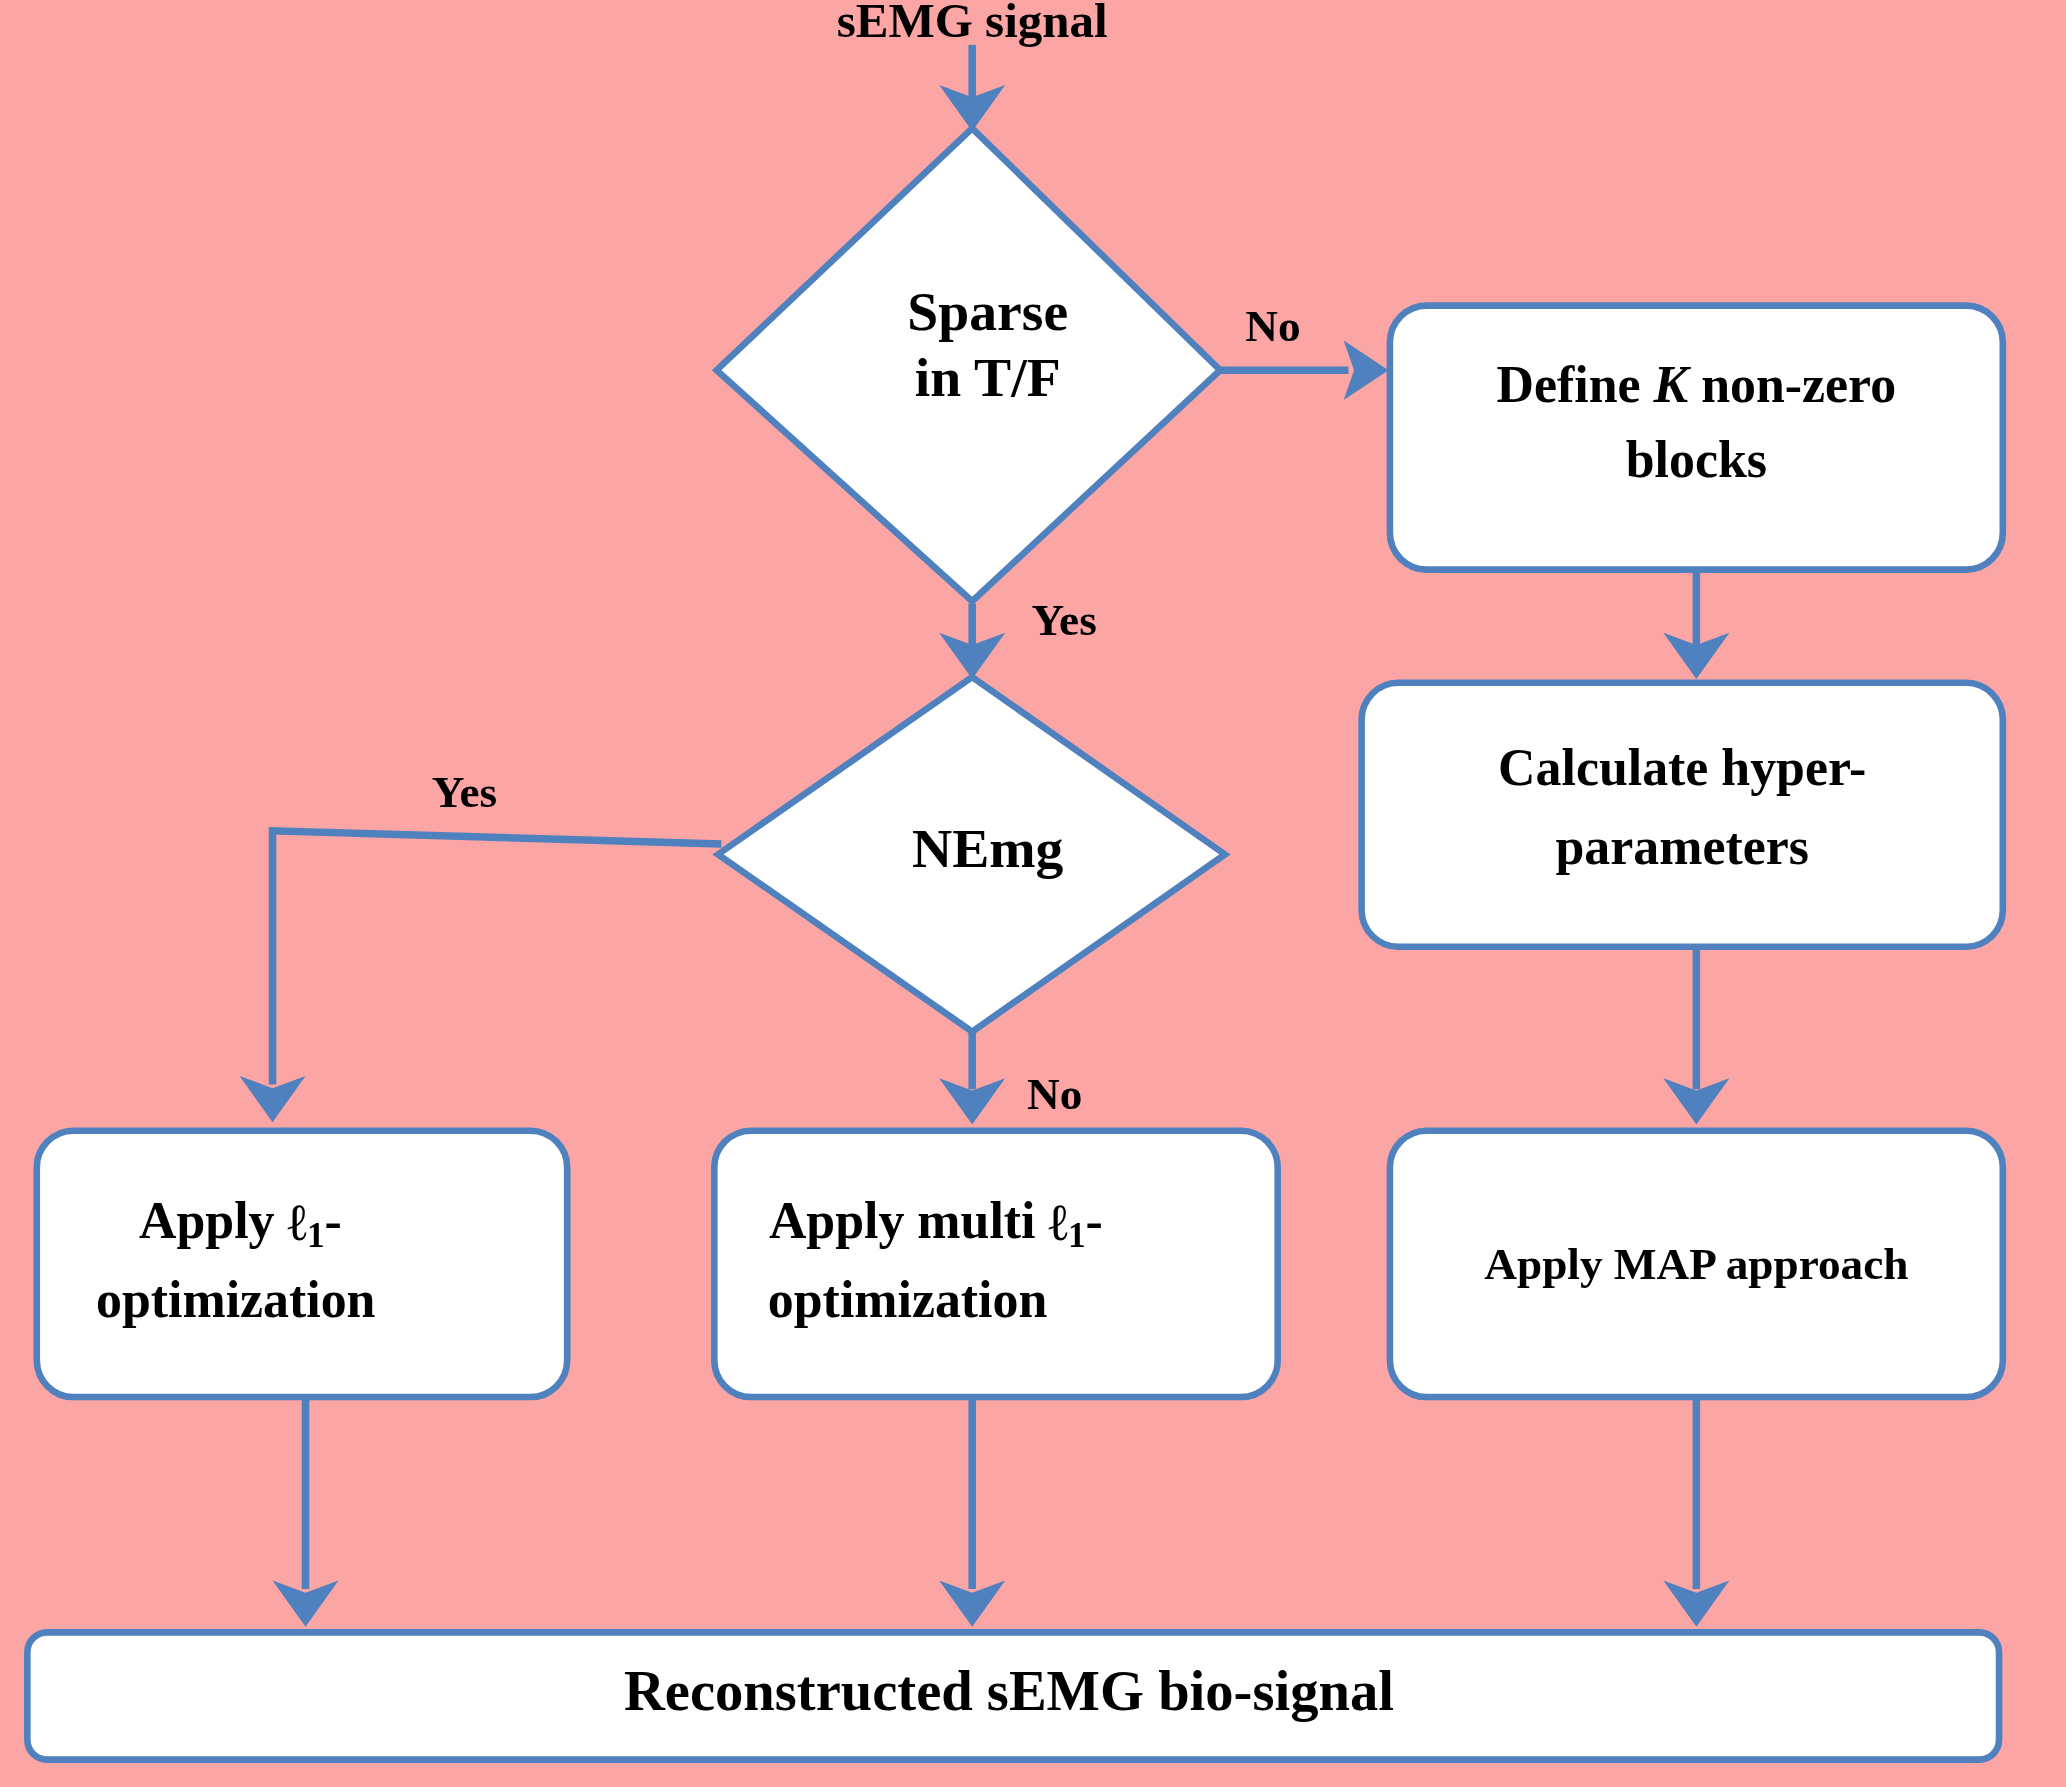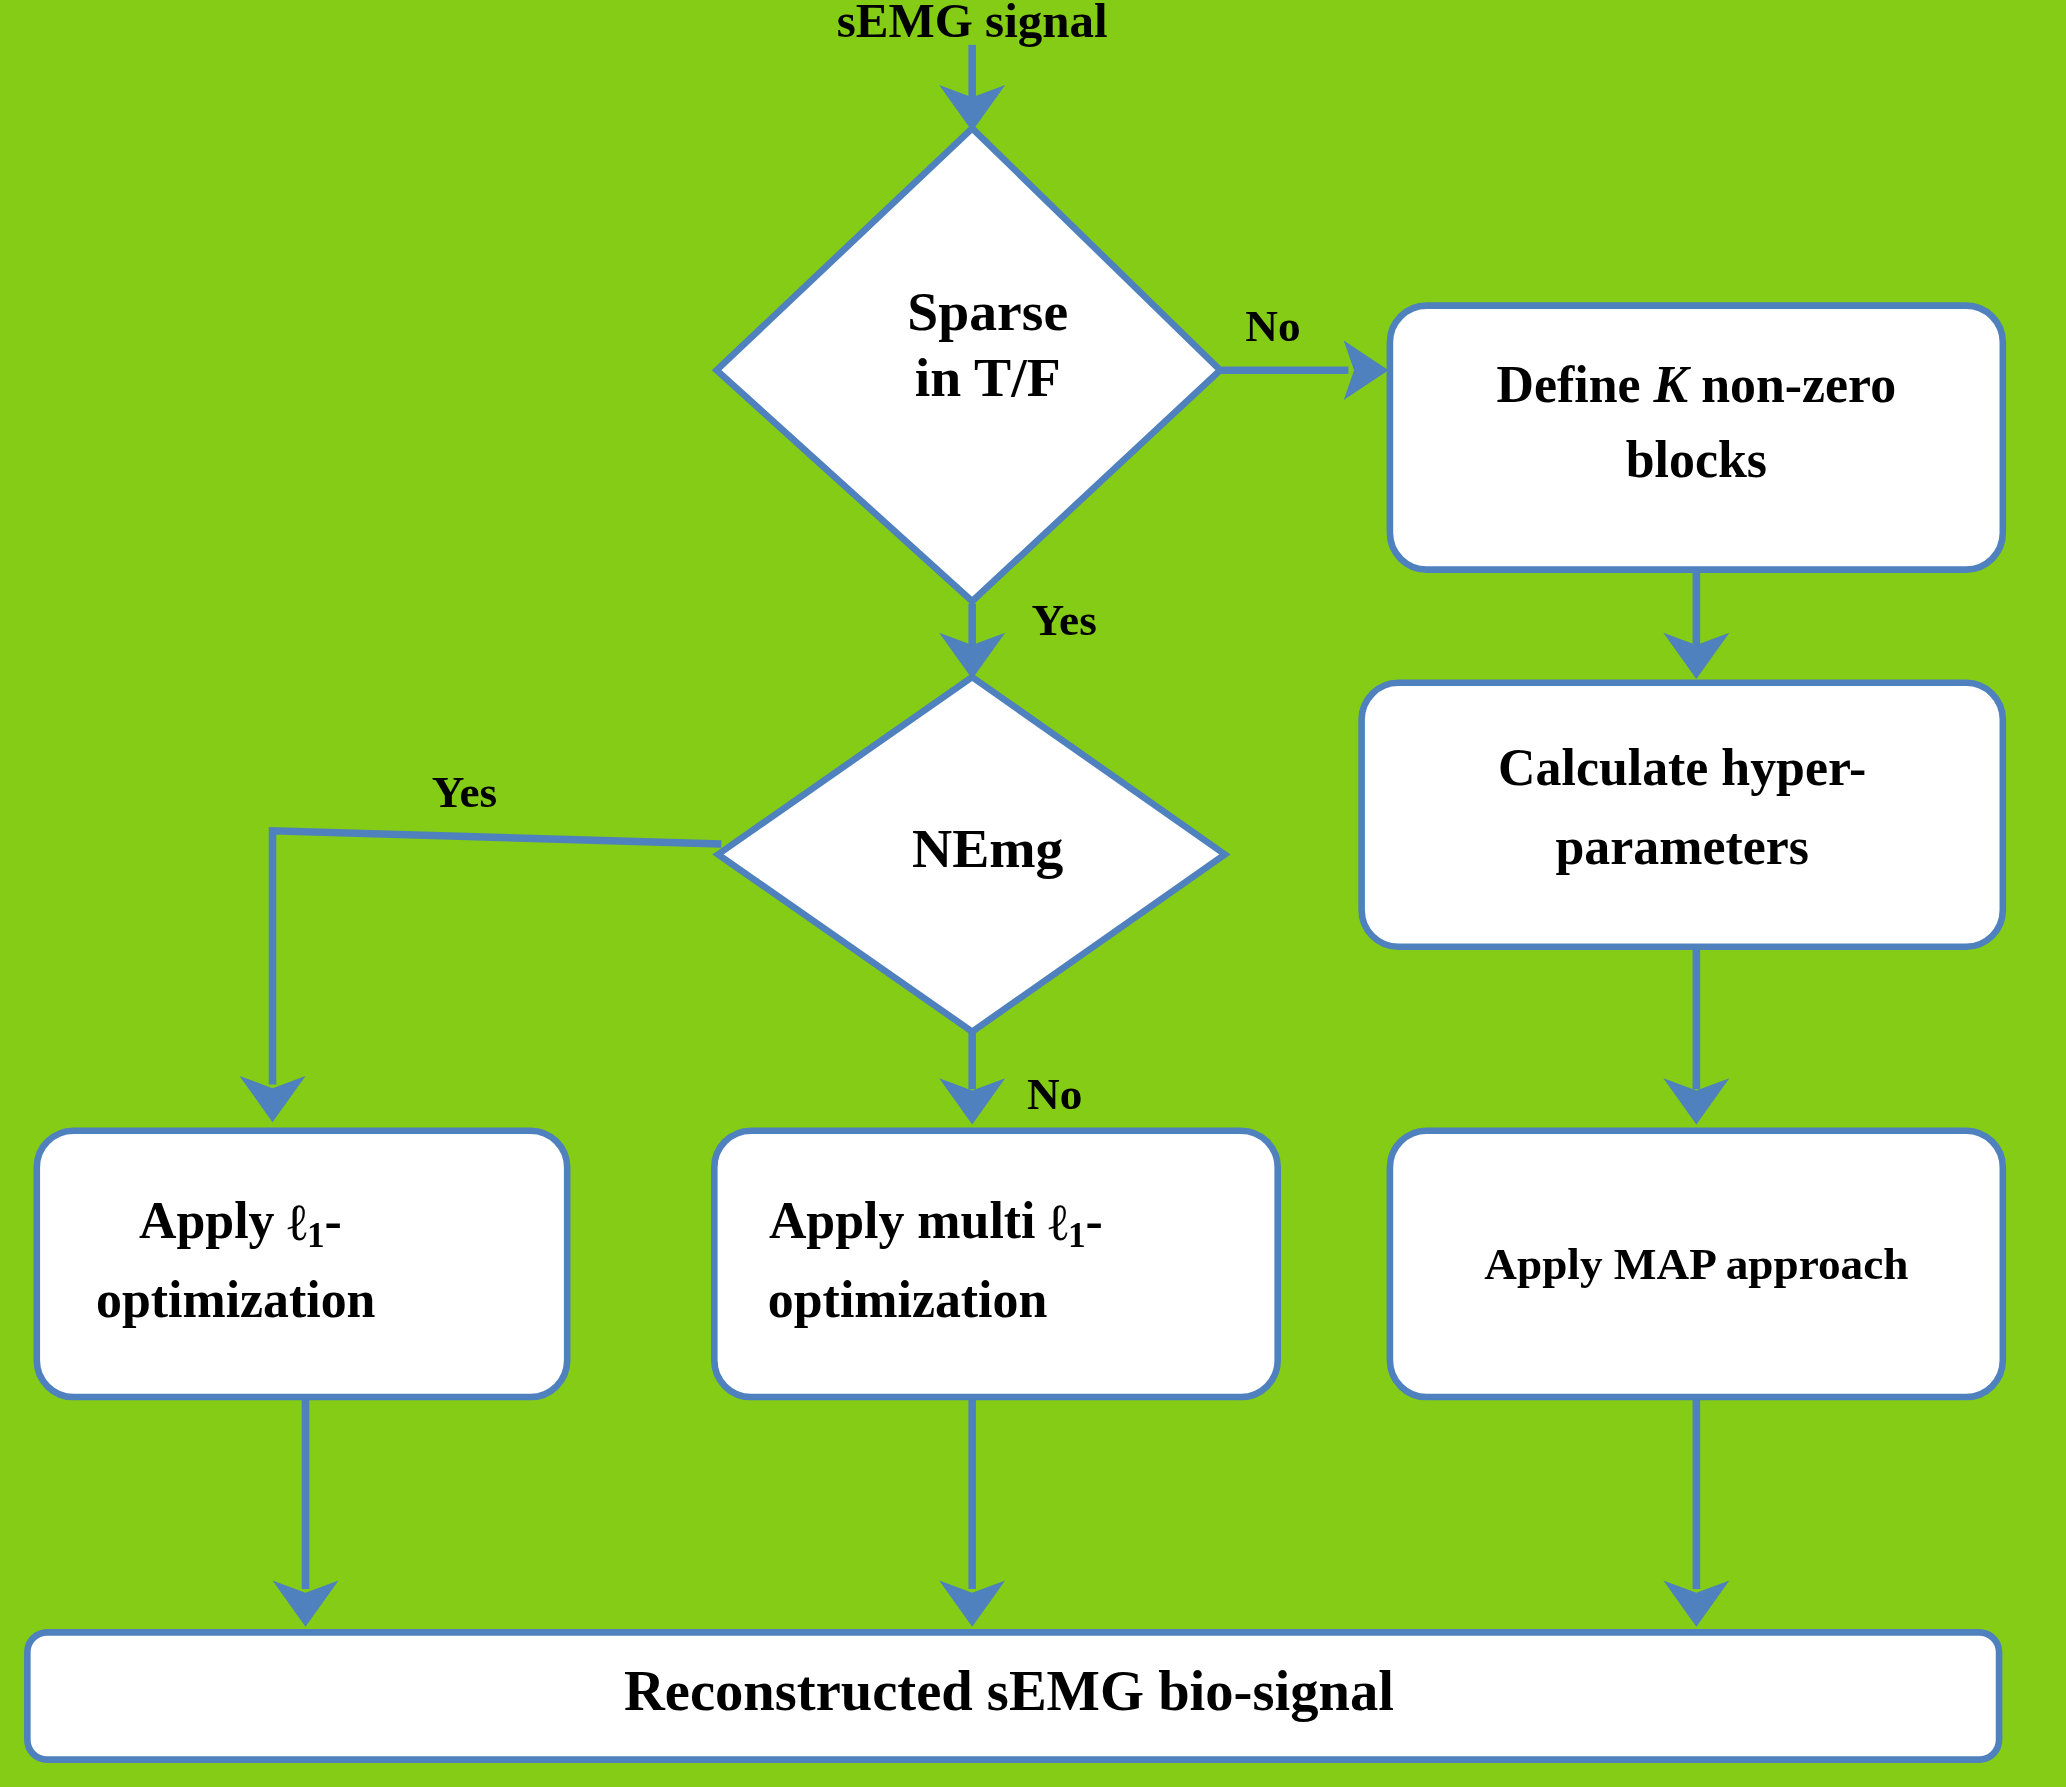--- a/index.html
+++ b/index.html
@@ -54,21 +54,21 @@
   .t-title { font-size: 104px; }
   .t-label { font-size: 96px; }
   .t-bottom{ font-size: 120px; }
   .ital { font-style: italic; }
   .sub  { font-size: 0.68em; }
   .ell  { font-family: "DejaVu Serif", "Liberation Serif", serif; }
 </style>
 </head>
 <body>
 
-<div id="flowchart-root" style="background: #84cc16;">
+<div id="flowchart-root" style="background: #fca5a5;">
   <svg id="flow-svg" viewBox="0 0 4382 3792" xmlns="http://www.w3.org/2000/svg">
 
     <g>
       <path class="connector" d="M2062,95 L2062,215" stroke="#4E81BD"></path>
       <path class="connector-head" d="M2062,278 L1992,180 L2062,206 L2132,180 Z" fill="#4E81BD"></path>
     </g>
 
     <g>
       <path class="connector" d="M2588,785 L2860,785" stroke="#4E81BD"></path>
       <path class="connector-head" d="M2945,785 L2850,722 L2872,785 L2850,848 Z" fill="#4E81BD"></path>

